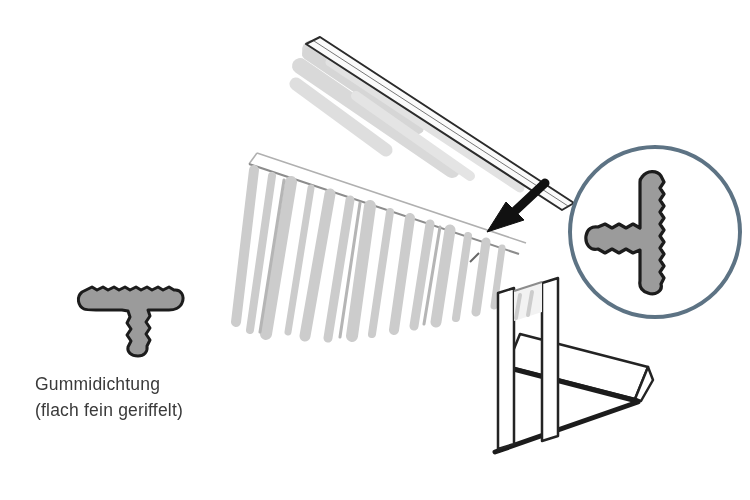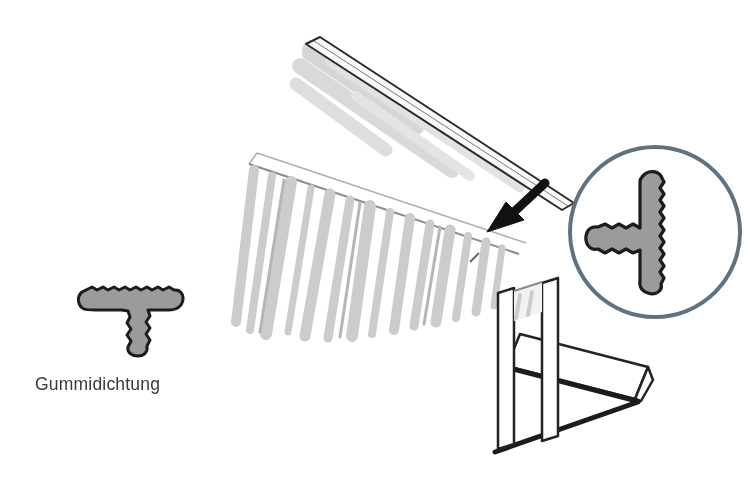--- a/index.html
+++ b/index.html
@@ -95,15 +95,16 @@
 
     <g>
       <circle cx="655" cy="232" r="85" fill="#ffffff" stroke-width="4" stroke="#5d7384"></circle>
       <path class="seal-big" fill="#9b9b9b" d="M 642 177 C 647 170 657 170 661 176 l 3 6 l -4 6 l 4 6 l -4 6 l 4 6 l -4 6 l 4 6 l -4 6 l 4 6 l -4 6 l 4 6 l -4 6 l 4 6 l -4 6 l 4 6 l -4 6 l 4 6 l -3 6 C 663 291 655 296 648 293 C 642 291 639 287 640 281 L 640 250 l -7 3 l -7 -4 l -7 4 l -7 -4 l -7 4 l -7 -4 C 590 251 585 244 586 236 C 587 229 592 226 598 227 l 7 -3 l 7 4 l 7 -4 l 7 4 l 7 -4 l 7 4 L 640 228 L 640 182 C 640 179 641 178 642 177 Z"></path>
     </g>
 
   </svg>
 
   <div class="caption">
     <div>Gummidichtung</div>
+    <div>(flach fein geriffelt)</div>
   </div>
 
 </div>
 
 </body></html>

